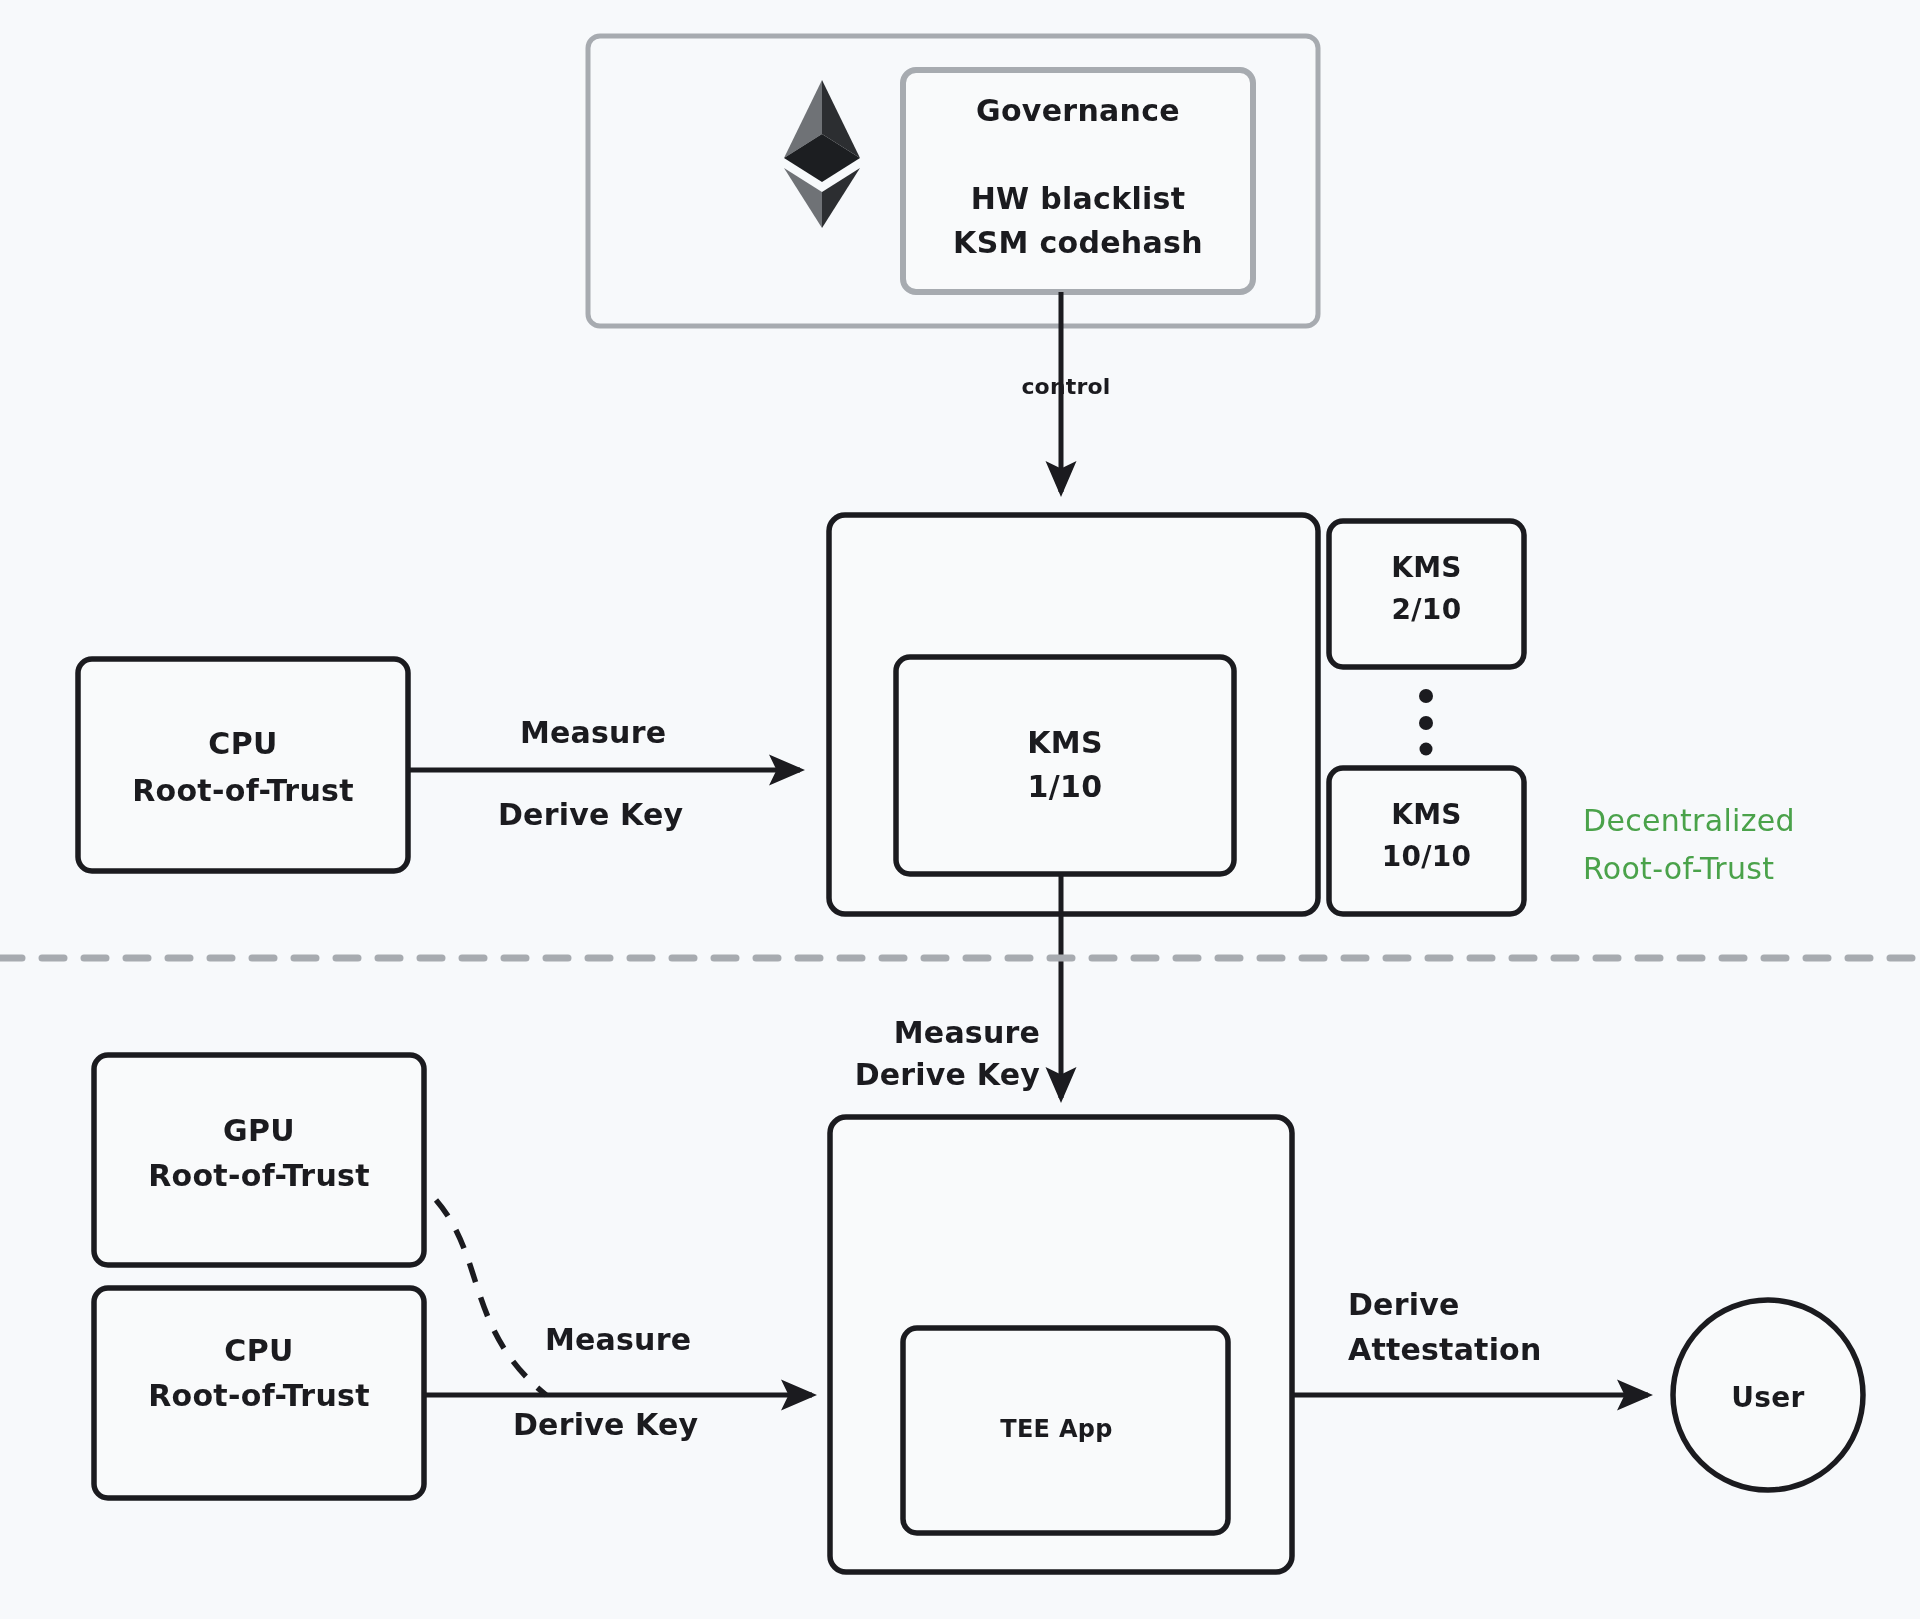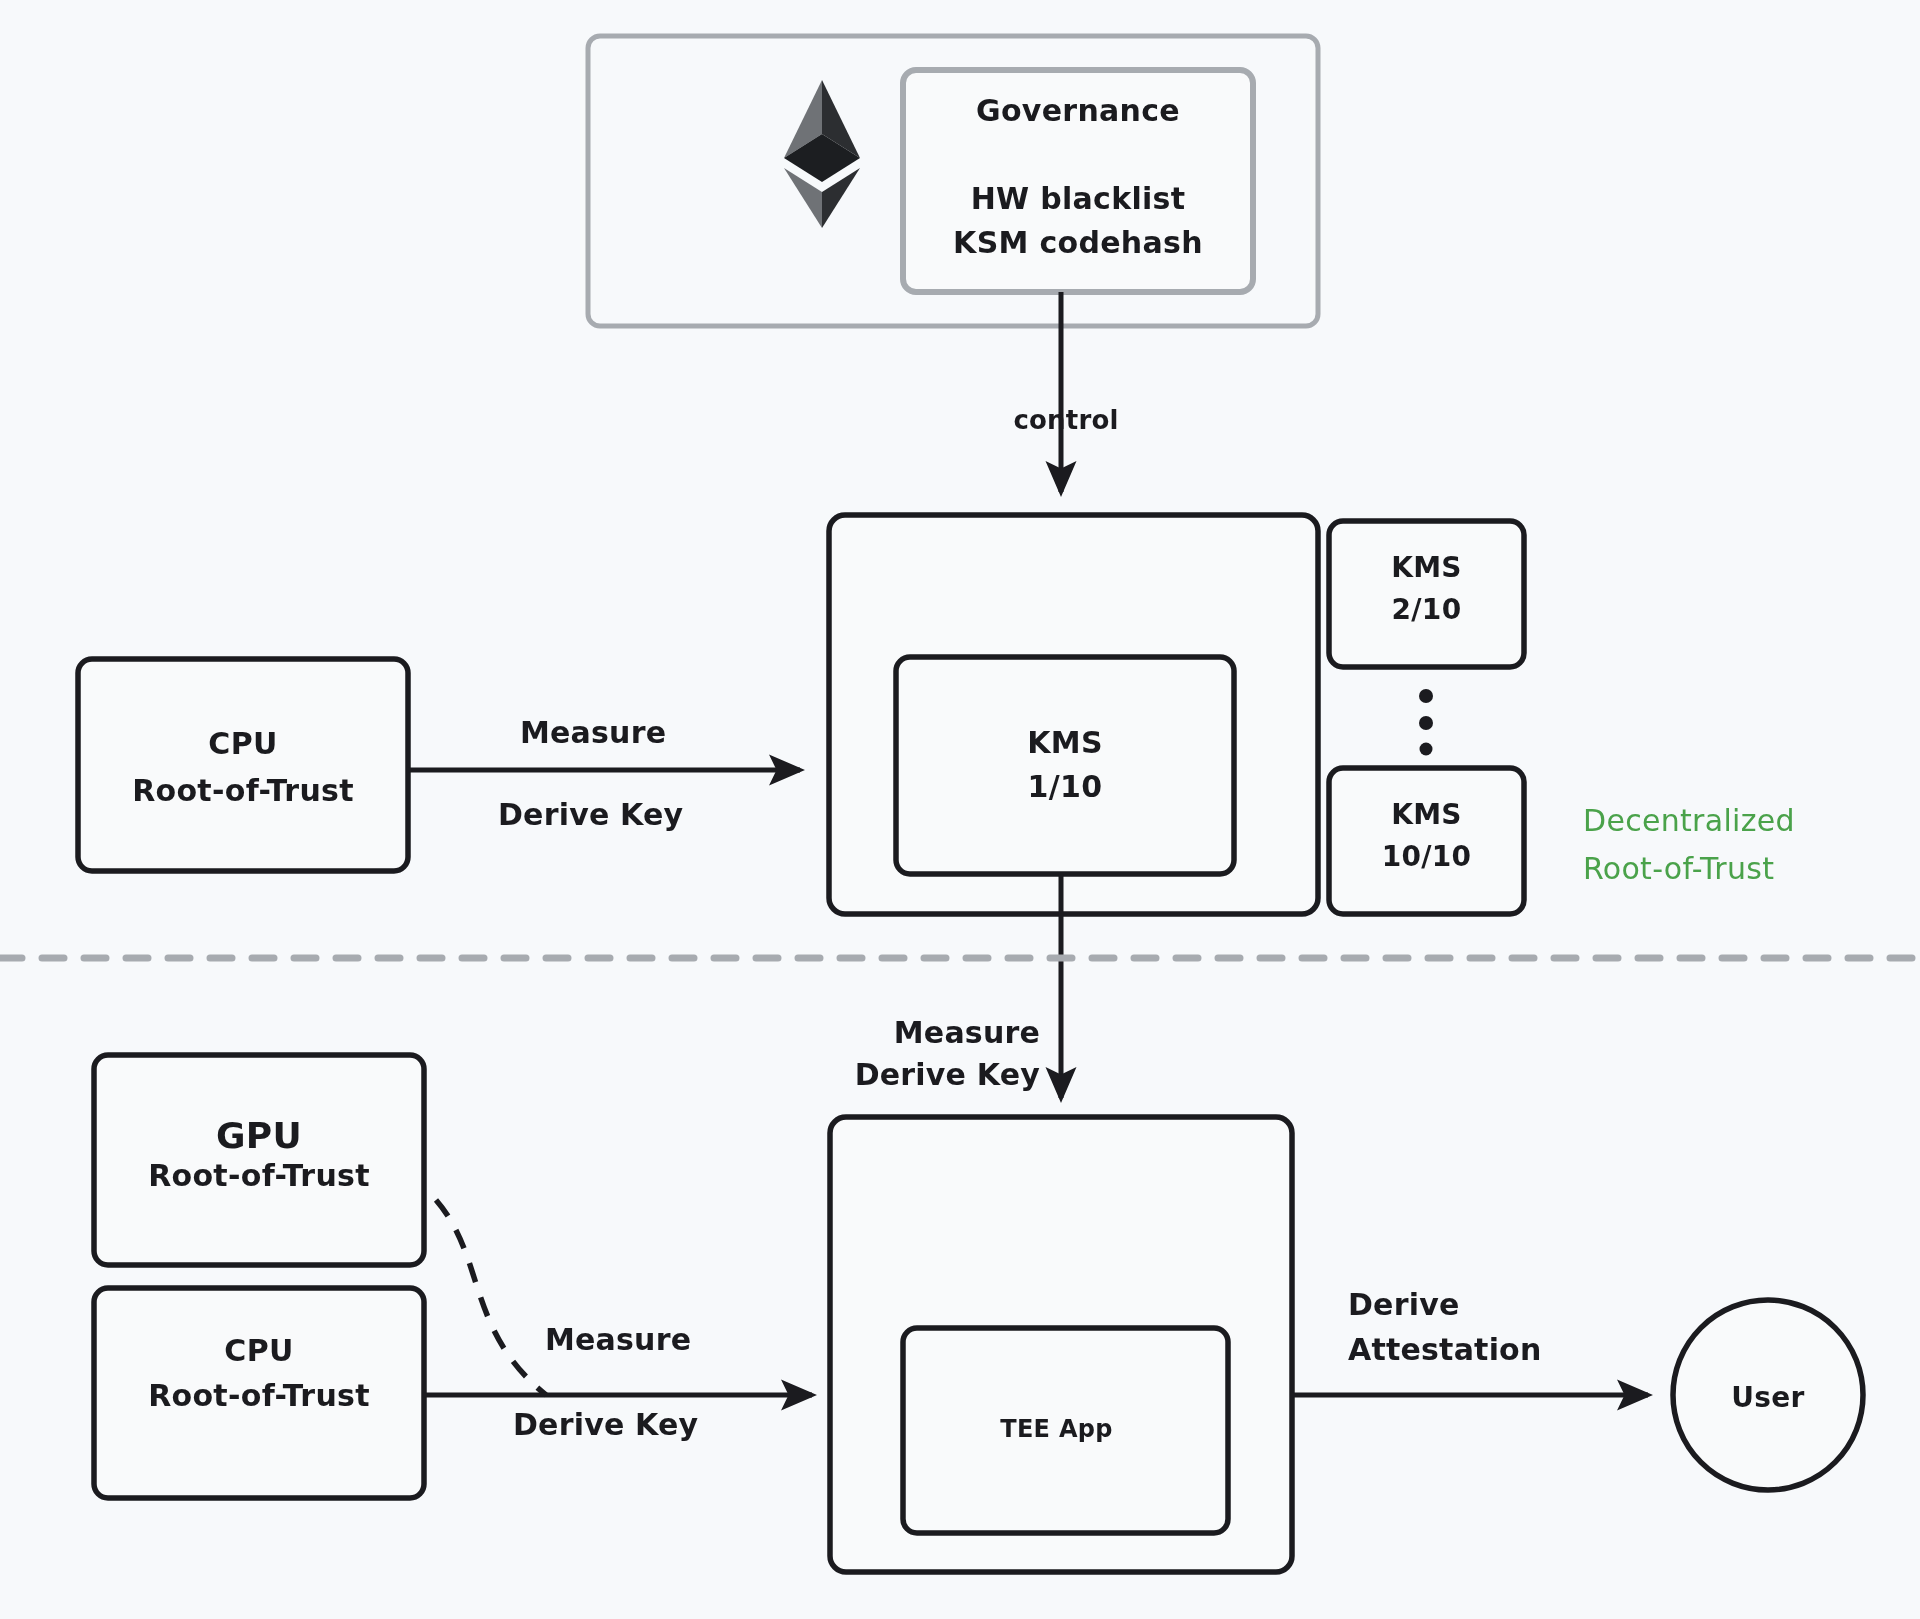--- a/index.html
+++ b/index.html
@@ -104,21 +104,21 @@
 
     <path d="M1292,1395 L1648,1395" fill="none" stroke="#1b1b1f" stroke-width="5" marker-end="url(#arrowhead)"></path>
 
     <circle cx="1768" cy="1395" r="95" fill="#f9fafb" stroke="#1b1b1f" stroke-width="5.5"></circle>
   </svg>
 
   <div class="nodelabel" style="left:903px;top:90px;width:350px;font-size:30px;">Governance</div>
   <div class="nodelabel" style="left:903px;top:178px;width:350px;font-size:30px;">HW blacklist</div>
   <div class="nodelabel" style="left:903px;top:222px;width:350px;font-size:30px;">KSM codehash</div>
 
-  <div class="edgelabel" style="left:986px;top:403px;width:160px;text-align:center;font-size:26px;">control</div>
+  <div class="edgelabel" style="left:986px;top:372px;width:160px;text-align:center;font-size:22px;">control</div>
 
   <div class="nodelabel" style="left:78px;top:723px;width:330px;font-size:30px;">CPU</div>
   <div class="nodelabel" style="left:78px;top:770px;width:330px;font-size:30px;">Root-of-Trust</div>
 
   <div class="edgelabel" style="left:520px;top:713px;width:240px;text-align:left;font-size:30px;">Measure</div>
   <div class="edgelabel" style="left:498px;top:795px;width:280px;text-align:left;font-size:30px;">Derive Key</div>
 
 
   <div class="nodelabel" style="left:896px;top:722px;width:338px;font-size:30px;">KMS</div>
   <div class="nodelabel" style="left:896px;top:766px;width:338px;font-size:30px;">1/10</div>
@@ -128,21 +128,21 @@
 
   <div class="nodelabel" style="left:1329px;top:795px;width:195px;font-size:28px;">KMS</div>
   <div class="nodelabel" style="left:1329px;top:837px;width:195px;font-size:28px;">10/10</div>
 
   <div class="note-green" style="left:1583px;top:800px;width:330px;font-size:30px;">Decentralized</div>
   <div class="note-green" style="left:1583px;top:848px;width:330px;font-size:30px;">Root-of-Trust</div>
 
   <div class="edgelabel" style="left:800px;top:1013px;width:240px;text-align:right;font-size:30px;">Measure</div>
   <div class="edgelabel" style="left:780px;top:1055px;width:260px;text-align:right;font-size:30px;">Derive Key</div>
 
-  <div class="nodelabel" style="left:94px;top:1110px;width:330px;font-size:36px;">GPU</div>
+  <div class="nodelabel" style="left:94px;top:1110px;width:330px;font-size:30px;">GPU</div>
   <div class="nodelabel" style="left:94px;top:1155px;width:330px;font-size:30px;">Root-of-Trust</div>
 
   <div class="nodelabel" style="left:94px;top:1330px;width:330px;font-size:30px;">CPU</div>
   <div class="nodelabel" style="left:94px;top:1375px;width:330px;font-size:30px;">Root-of-Trust</div>
 
   <div class="edgelabel" style="left:545px;top:1320px;width:240px;text-align:left;font-size:30px;">Measure</div>
   <div class="edgelabel" style="left:513px;top:1405px;width:280px;text-align:left;font-size:30px;">Derive Key</div>
 
 
   <div class="nodelabel" style="left:894px;top:1412px;width:325px;font-size:24px;">TEE App</div>

